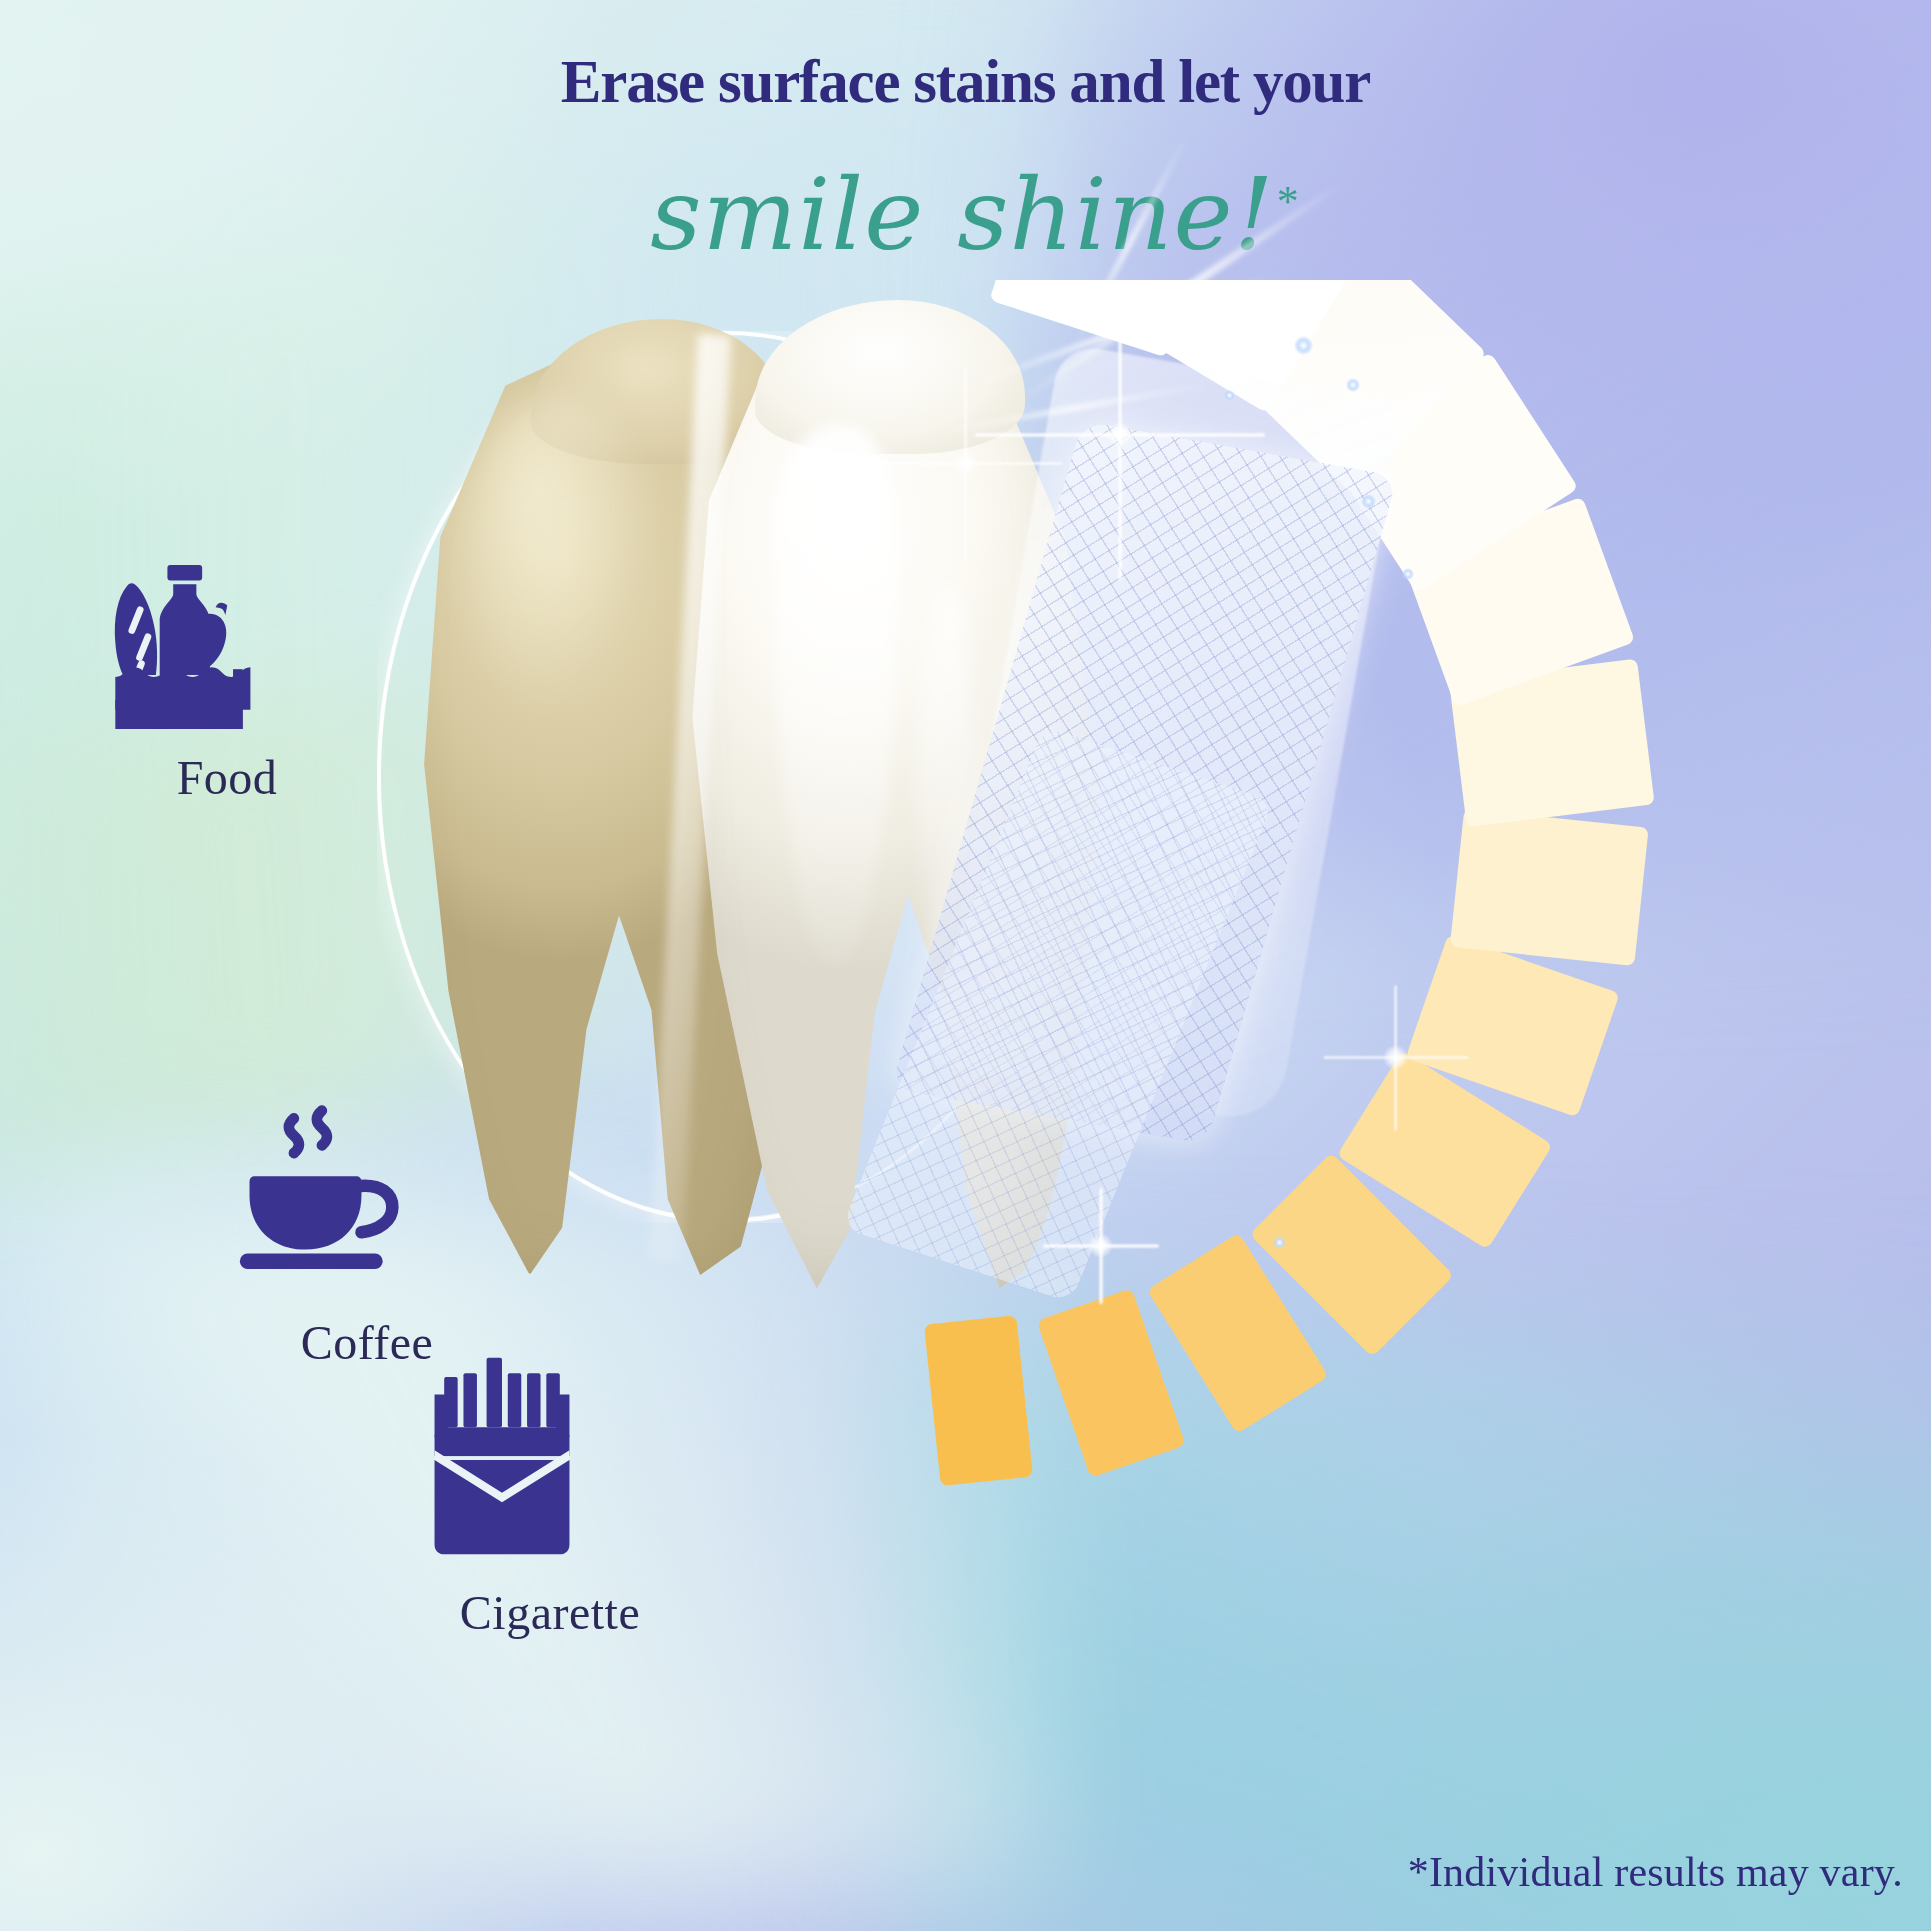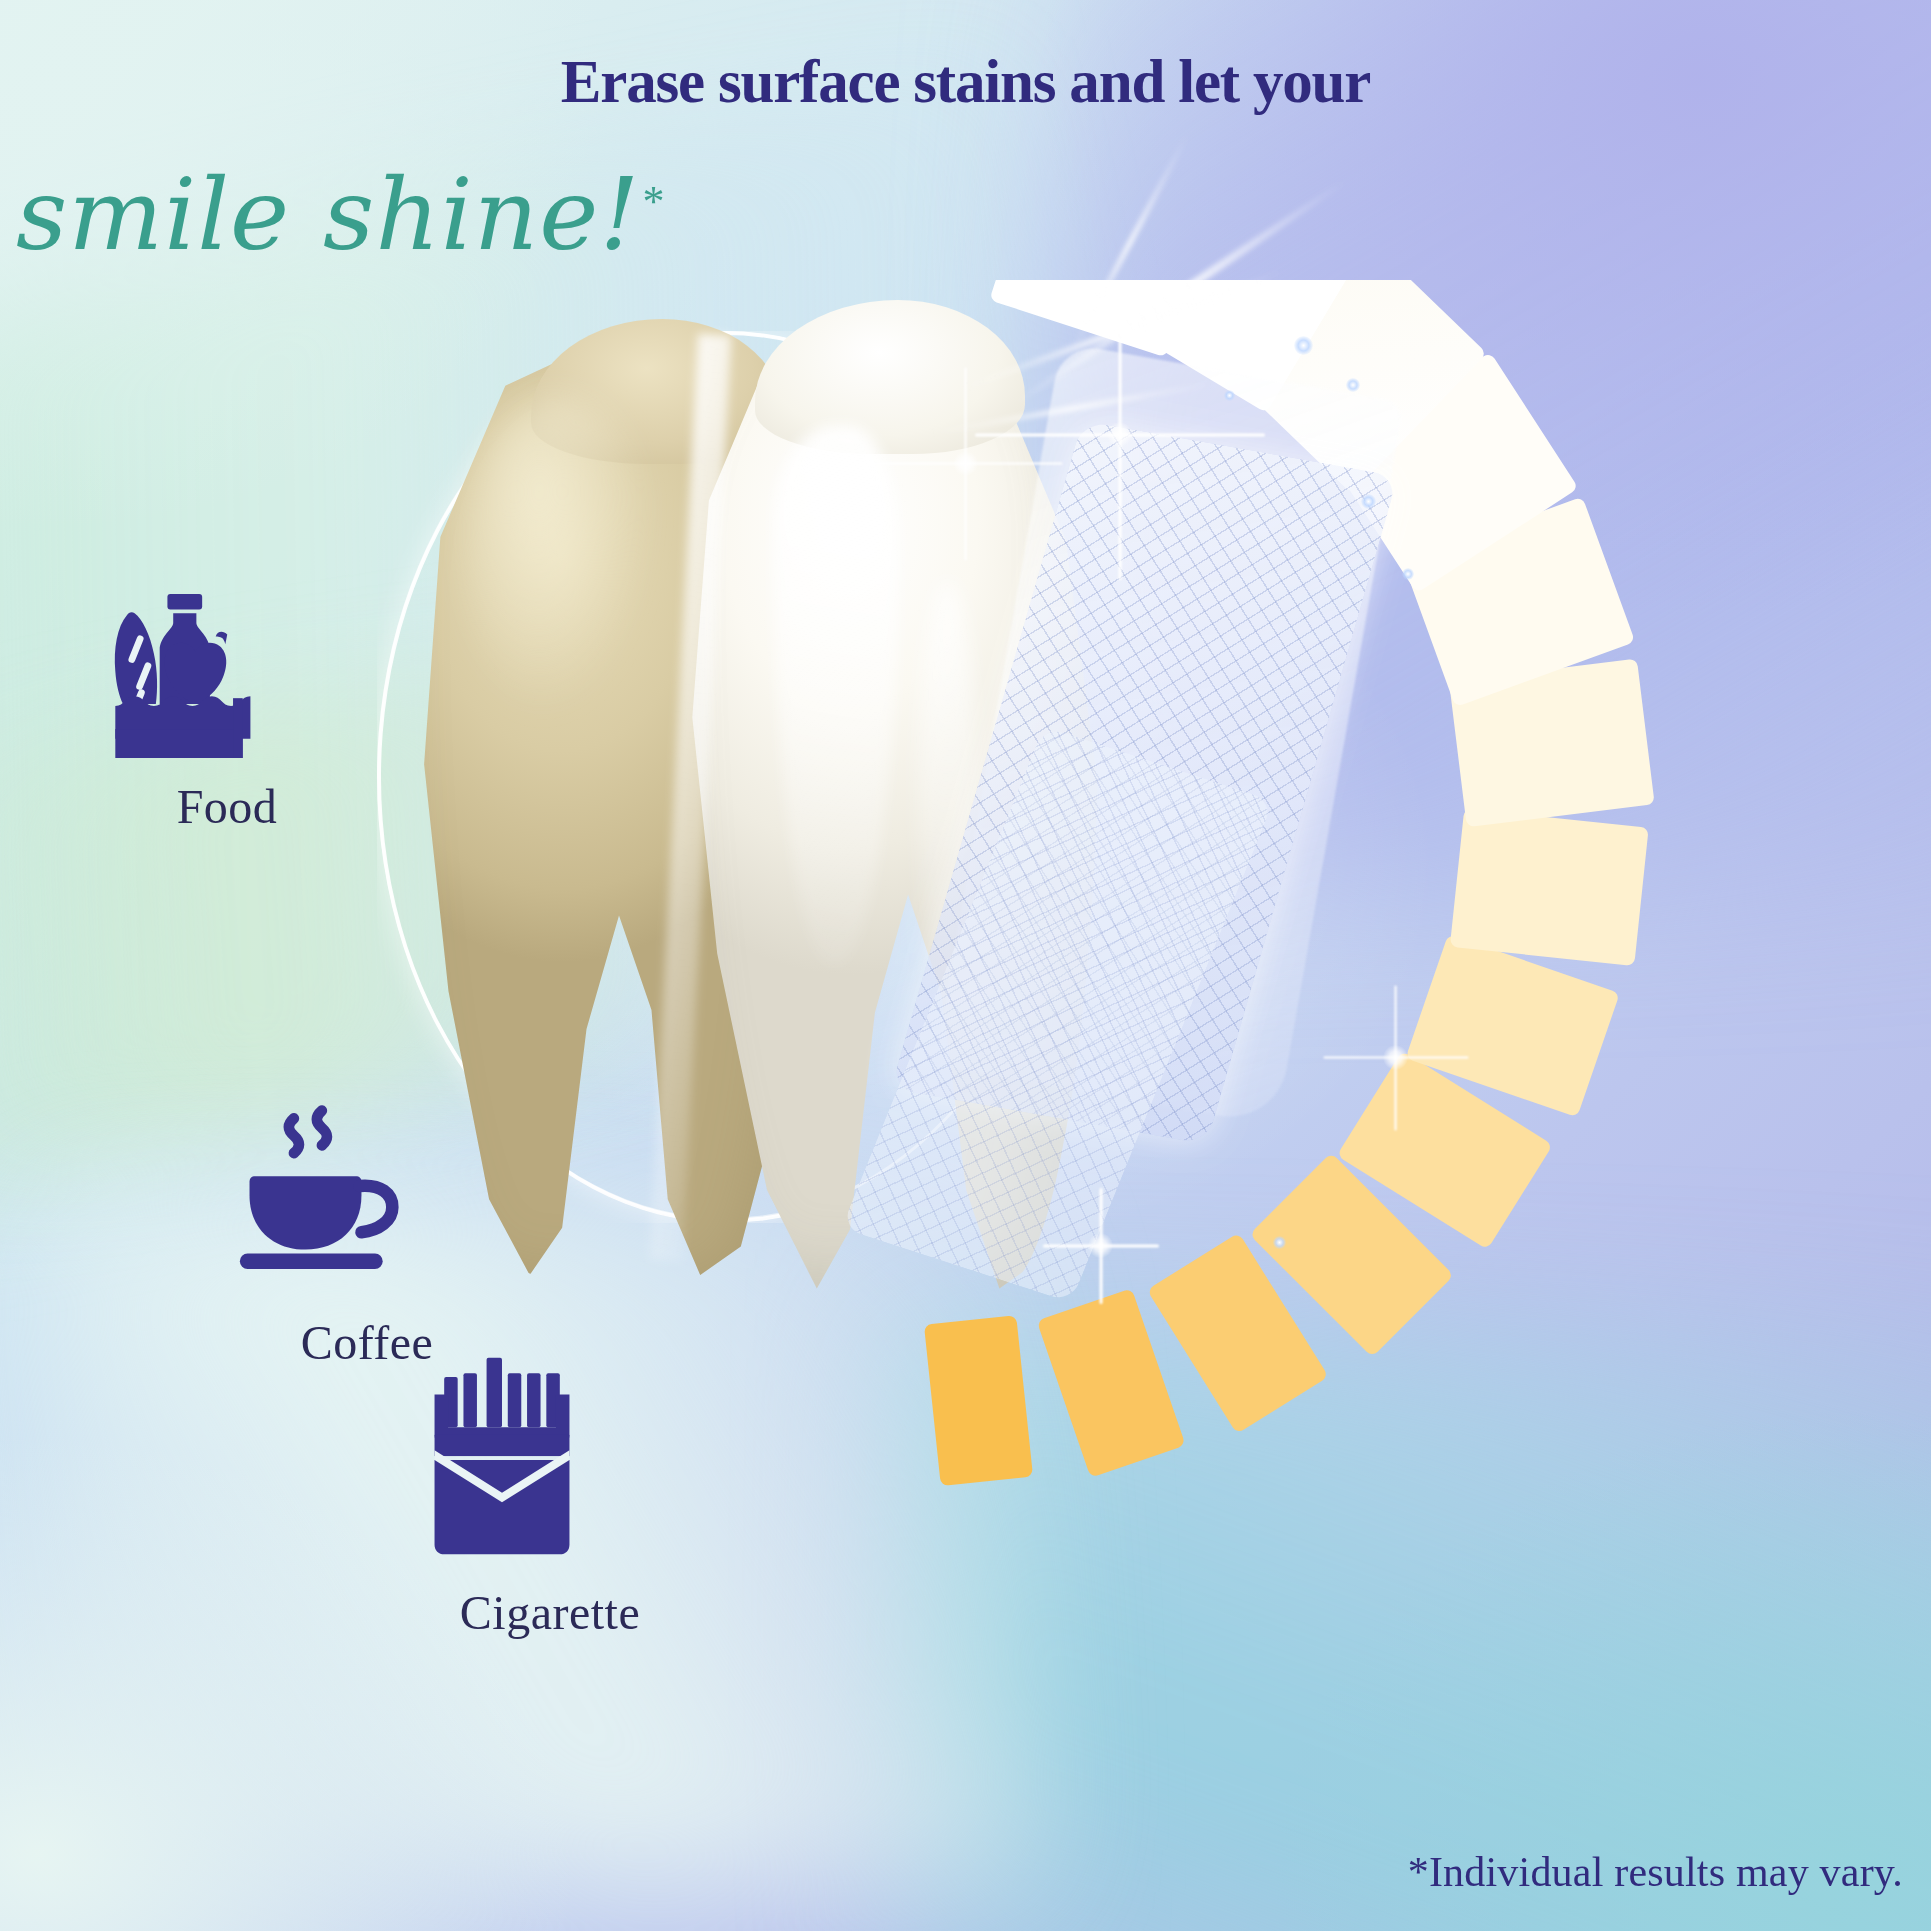--- a/index.html
+++ b/index.html
@@ -106,21 +106,21 @@
     font-size: 61px;
     letter-spacing: -1.2px;
     line-height: 1.06;
     font-family: "Liberation Serif", "DejaVu Serif", serif;
     white-space: nowrap;
   }
   .subhead-wrap {
     position: absolute;
     left: 0; right: 0;
     top: 156px;
-    text-align: left;
+    text-align: center;
     white-space: nowrap;
     padding-left: 16px;
   }
   .subhead {
     color: #3a9f8d;
     font-style: italic;
     font-weight: 400;
     font-size: 100px;
     letter-spacing: 1px;
     font-family: "DejaVu Serif", "Liberation Serif", serif;
@@ -442,21 +442,21 @@
   <div class="beam" style="left:946px;  top:328px; width:348px; height:5.8px; transform:rotate(-20deg);"></div>
   <div class="beam" style="left:927px;  top:406px; width:290px; height:4.8px; transform:rotate(-10deg);"></div>
   <div class="beam" style="left:1004px; top:241px; width:251px; height:4.8px; transform:rotate(-62deg);"></div>
   <div class="dotstar" style="left:1294px; top:336px; width:19.3px; height:19.3px;"></div>
   <div class="dotstar" style="left:1346px; top:378px; width:13.5px; height:13.5px;"></div>
   <div class="dotstar" style="left:1224px; top:390px; width:10.6px; height:10.6px;"></div>
   <div class="dotstar" style="left:1361px; top:494px; width:15.4px; height:15.4px;"></div>
   <div class="dotstar" style="left:1402px; top:568px; width:11.6px; height:11.6px;"></div>
   <div class="dotstar" style="left:1273px; top:1236px; width:12.6px; height:12.6px;"></div>
 
-  <div class="icon-item" style="left:92px; top:565px; width:270px;">
+  <div class="icon-item" style="left:92px; top:536px; width:270px;">
     <svg class="glyph" width="174" height="193" viewBox="0 0 180 200">
       <g fill="#3a3490">
 
         <path d="M36 52c-10 12-14 34-12 58 1 14 4 26 8 34h34c2-14 2-34-2-52-4-20-12-36-20-42-3-2-6-1-8 2z"></path>
         <g fill="#eaf4f6">
           <rect x="42" y="72" width="7" height="30" rx="3.5" transform="rotate(22 45 87)"></rect>
           <rect x="50" y="100" width="7" height="30" rx="3.5" transform="rotate(22 53 115)"></rect>
           <rect x="44" y="128" width="7" height="26" rx="3.5" transform="rotate(22 47 141)"></rect>
         </g>
 

